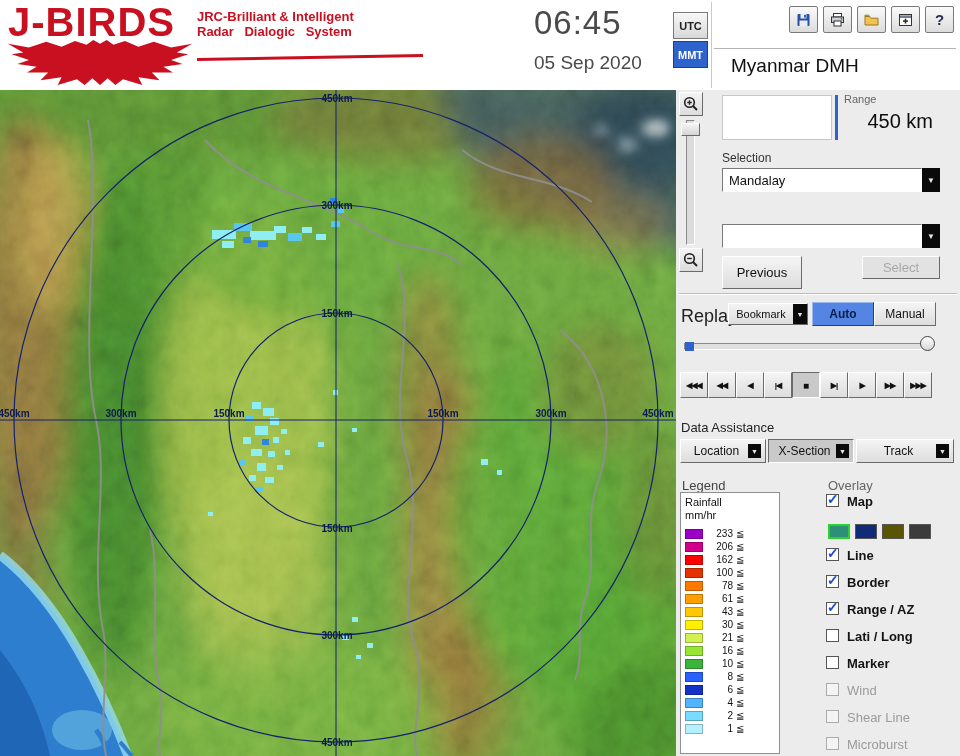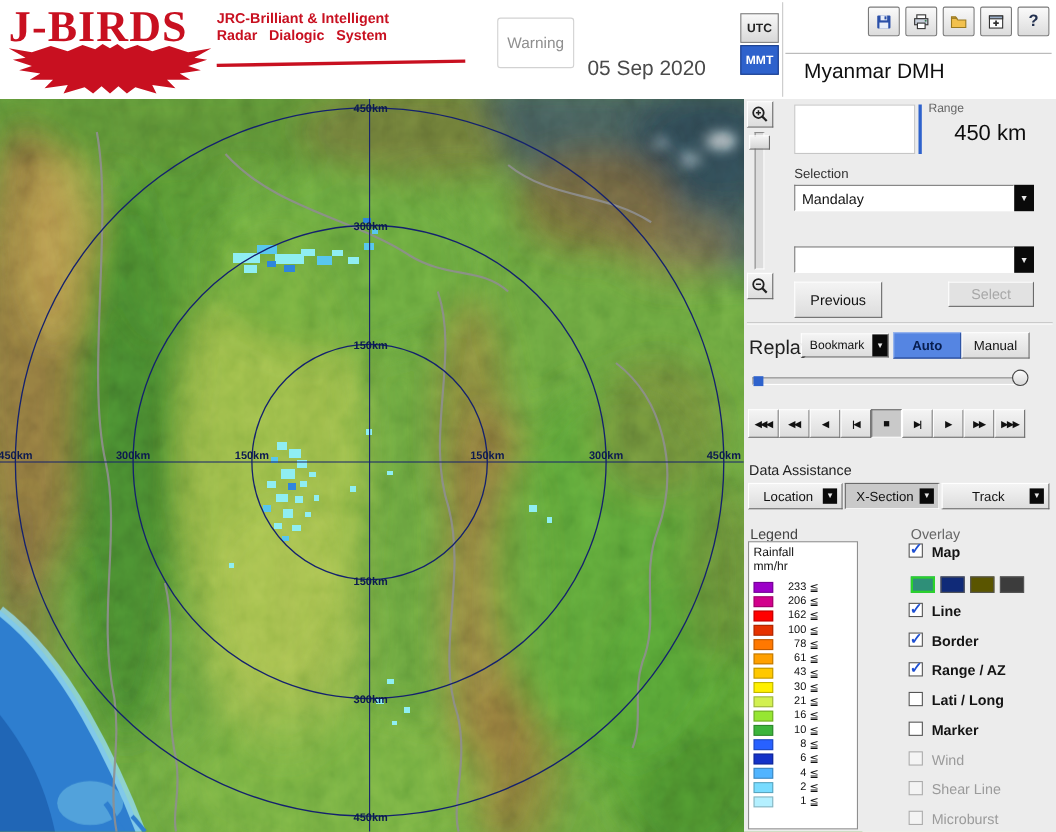--- a/index.html
+++ b/index.html
@@ -2,21 +2,21 @@
 <html><head>
 <meta charset="utf-8">
 <style>
   *{box-sizing:border-box;margin:0;padding:0}
   html,body{width:960px;height:756px;overflow:hidden;background:#fff;
     font-family:"Liberation Sans",sans-serif;}
   #app{position:relative;width:960px;height:756px;background:#fff}
 
   
   .header{position:absolute;left:0;top:0;width:960px;height:90px;background:#fff}
-  .logo-title{position:absolute;left:8px;top:0;font-family:Liberation Serif, serif;
+  .logo-title{position:absolute;left:8px;top:0;font-family:Liberation Sans, sans-serif;
     font-weight:bold;font-size:40px;color:#c81020;letter-spacing:1px;white-space:nowrap}
   .logo-sub{position:absolute;left:197px;top:9px;color:#c81020;font-size:13px;
     font-weight:bold;line-height:15px;white-space:nowrap}
   .logo-sub .sub2{word-spacing:7px}
   .eagle{position:absolute;left:2px;top:38px;width:196px;height:48px}
   .logo-line{position:absolute;left:197px;top:56px;width:226px;height:3px;background:#c81020;transform:rotate(-1deg)}
   .warning-btn{position:absolute;left:452px;top:16px;width:70px;height:46px;background:#fff;
     border:1px solid #d2d2d2;border-radius:3px;color:#8f8f8f;font-size:14px;
     display:flex;align-items:center;justify-content:center}
   .clock-time{position:absolute;left:534px;top:4px;font-size:33px;color:#4a4a4a;letter-spacing:1px}
@@ -124,21 +124,21 @@
     <div class="logo-title">J-BIRDS</div>
     <div class="logo-sub">
       <div>JRC-Brilliant &amp; Intelligent</div>
       <div class="sub2">Radar Dialogic System</div>
     </div>
     <svg class="eagle" viewBox="0 0 200 50">
       <path d="M100,6 L93,2 86,7 74,3 60,9 44,4 26,10 4,6 20,15 8,17 26,23 14,27 34,30 24,36 46,36 38,44 60,41 56,49 76,43 84,49 92,42 100,49 108,42 116,49 124,43 144,49 140,41 162,44 154,36 176,36 166,30 186,27 174,23 192,17 180,15 196,6 174,10 156,4 140,9 126,3 114,7 107,2 Z" fill="#c81020"></path>
     </svg>
     <div class="logo-line"></div>
 
-    <div class="warning-btn">Warning</div>
+    <div class="clock-time">06:45</div>
     <div class="clock-date">05 Sep 2020</div>
     <div class="tz utc">UTC</div>
     <div class="tz mmt">MMT</div>
     <div class="hdr-vrule"></div>
 
     <div class="iconrow">
       <button class="ibtn">
         <svg viewBox="0 0 16 16">
           <rect x="2" y="2" width="12" height="12" rx="1" fill="#2a4fa8"></rect>
           <rect x="5" y="2" width="6" height="4.5" fill="#e8eef8"></rect>

